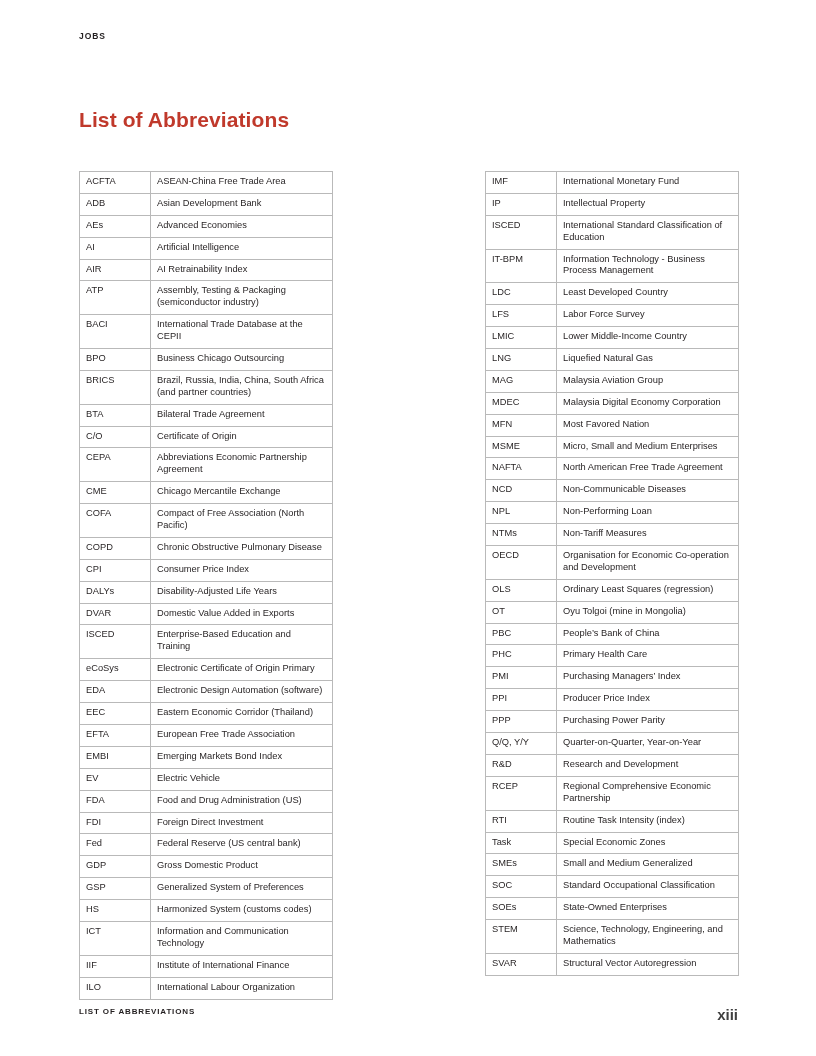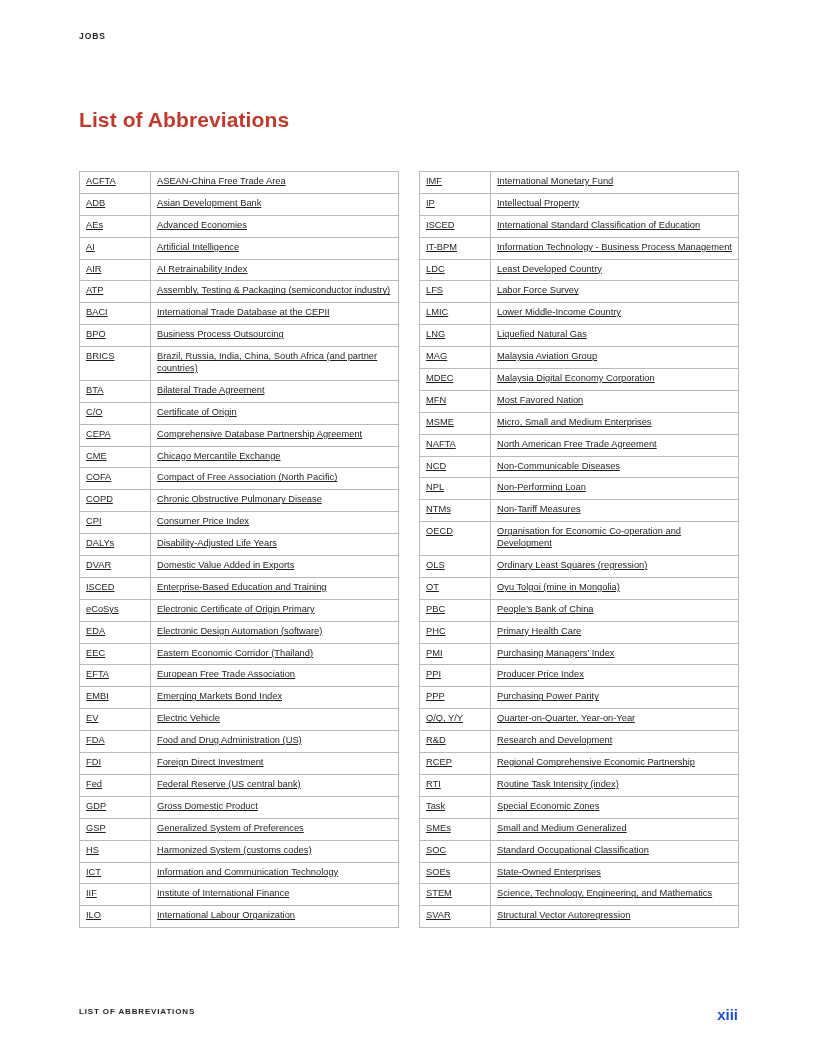--- a/index.html
+++ b/index.html
@@ -40,22 +40,21 @@
   }
   .columns {
     position: absolute;
     left: 79px;
     top: 171px;
     width: 660px;
     display: flex;
     justify-content: space-between;
   }
   .col {
-    width: 320px;
-    text-decoration: underline;
+    width: 254px;
   }
   table.abbr {
     border-collapse: collapse;
     width: 100%;
     table-layout: fixed;
   }
   table.abbr td {
     border: 1px solid #b9b9b9;
     padding: 4px 6px 5px 6px;
     font-size: 9.3px;
@@ -77,21 +76,21 @@
     font-weight: bold;
     letter-spacing: 0.85px;
     color: #231f20;
   }
   .footer-right {
     position: absolute;
     right: 78px;
     bottom: 33px;
     font-size: 15px;
     font-weight: bold;
-    color: #1d4ed8;
+    color: #404040;
   }
 </style>
 </head>
 <body>
 
 <div class="page">
 
   <div class="header-label">JOBS</div>
 
   <div class="page-title">List of Abbreviations</div>
@@ -123,37 +122,37 @@
             <tr>
               <td class="term">ATP</td>
               <td class="def">Assembly, Testing &amp; Packaging (semiconductor industry)</td>
             </tr>
             <tr>
               <td class="term">BACI</td>
               <td class="def">International Trade Database at the CEPII</td>
             </tr>
             <tr>
               <td class="term">BPO</td>
-              <td class="def">Business Process Outsourcing</td>
+              <td class="def">Business Chicago Outsourcing</td>
             </tr>
             <tr>
               <td class="term">BRICS</td>
               <td class="def">Brazil, Russia, India, China, South Africa (and partner countries)</td>
             </tr>
             <tr>
               <td class="term">BTA</td>
               <td class="def">Bilateral Trade Agreement</td>
             </tr>
             <tr>
               <td class="term">C/O</td>
               <td class="def">Certificate of Origin</td>
             </tr>
             <tr>
               <td class="term">CEPA</td>
-              <td class="def">Comprehensive Database Partnership Agreement</td>
+              <td class="def">Abbreviations Economic Partnership Agreement</td>
             </tr>
             <tr>
               <td class="term">CME</td>
               <td class="def">Chicago Mercantile Exchange</td>
             </tr>
             <tr>
               <td class="term">COFA</td>
               <td class="def">Compact of Free Association (North Pacific)</td>
             </tr>
             <tr>

